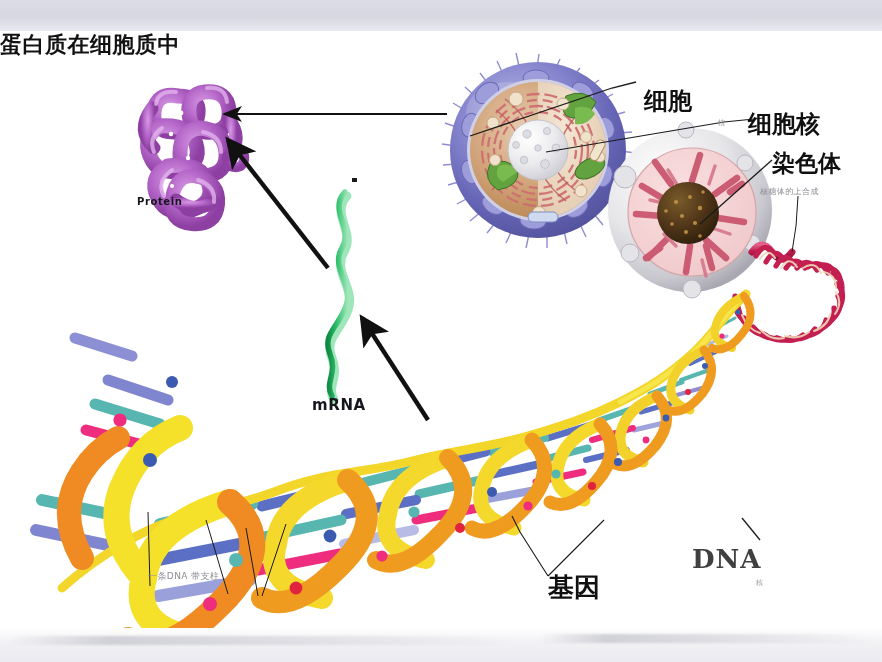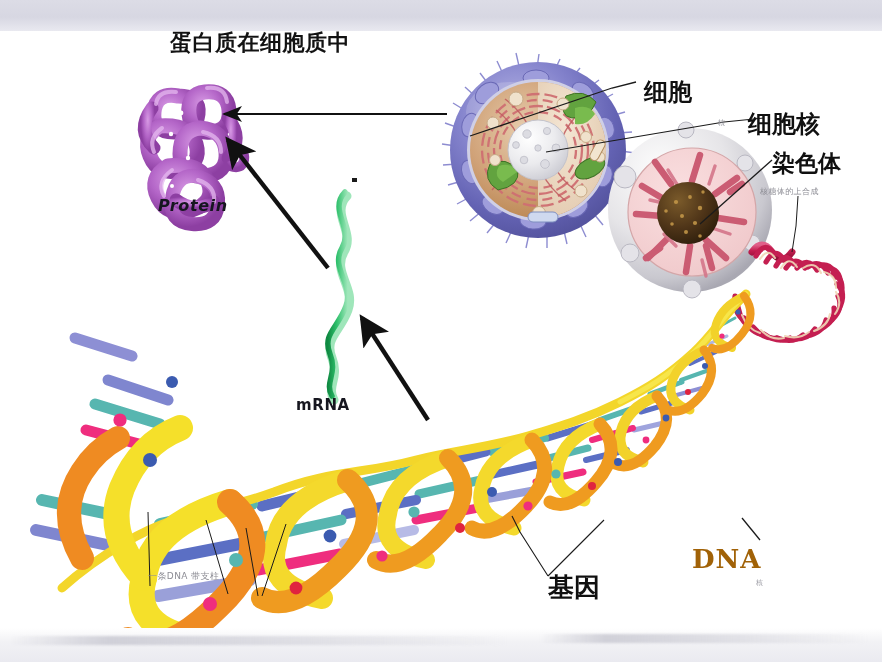--- a/index.html
+++ b/index.html
@@ -31,22 +31,21 @@
     position: absolute; height: 9px;
     background: linear-gradient(90deg, rgba(196,196,206,0) 0%, rgba(196,196,206,.75) 20%, rgba(196,196,206,.4) 60%, rgba(196,196,206,0) 100%);
     filter: blur(1.2px);
   }
 
   
   .title {
     position: absolute;
     left: 0; top: 30px;
     width: 520px;
-    text-align: center;
-    font-family: Liberation Mono, monospace;
+    font-family: Liberation Serif, serif;
     font-weight: bold;
     font-size: 22px;
     line-height: 30px;
     color: #121212;
     letter-spacing: 0.5px;
     text-shadow: 0 1px 0 rgba(255,255,255,.6);
   }
 
   
   .cn-label {
@@ -68,21 +67,21 @@
     position: absolute;
     font-family: "DejaVu Sans", "Liberation Sans", sans-serif;
     font-weight: bold;
     color: #16161f;
     white-space: nowrap;
   }
   .serif-label {
     position: absolute;
     font-family: "DejaVu Serif", "Liberation Serif", serif;
     font-weight: bold;
-    color: #a16207;
+    color: #404040;
     white-space: nowrap;
   }
 
   svg.overlay {
     position: absolute; left: 0; top: 0;
     width: 882px; height: 662px;
     pointer-events: none;
   }
 </style>
 </head>
@@ -584,33 +583,33 @@
       <path d="M548,576 L520,532 L512,516" stroke-width="1.1"></path>
       <path d="M548,576 L604,520" stroke-width="1.1"></path>
 
       <path d="M150,586 L148,512" stroke-width="1"></path>
       <path d="M228,594 L206,520" stroke-width="1"></path>
       <path d="M262,596 L286,524" stroke-width="1"></path>
       <path d="M258,596 L246,528" stroke-width="1"></path>
     </g>
   </svg>
 
-  <div class="cn-label" style="left:644px; top:76px; font-size:24px;">细胞</div>
+  <div class="cn-label" style="left:644px; top:85px; font-size:24px;">细胞</div>
 
   <div class="cn-label" style="left:748px; top:108px; font-size:24px;">细胞核</div>
 
   <div class="cn-label" style="left:772px; top:148px; font-size:23px;">染色体</div>
 
   <div class="small-gray" style="left:760px; top:186px;">核糖体的上合成</div>
 
   <div class="small-gray" style="left:718px; top:118px; font-size:7px;">核</div>
 
-  <div class="en-label" style="left:158px; top:196px; font-size:16px; letter-spacing:.6px;font-style:italic;">Protein</div>
-
-  <div class="en-label" style="left:296px; top:396px; font-size:15px; letter-spacing:.6px;">mRNA</div>
+  <div class="en-label" style="left:137px; top:196px; font-size:10px; letter-spacing:.6px;">Protein</div>
+
+  <div class="en-label" style="left:312px; top:396px; font-size:15px; letter-spacing:.6px;">mRNA</div>
 
   <div class="serif-label" style="left:692px; top:544px; font-size:26px; letter-spacing:1px;">DNA</div>
 
   <div class="small-gray" style="left:756px; top:578px; font-size:7px; color:#9a9aa2;">核</div>
 
   <div class="cn-label" style="left:548px; top:570px; font-size:26px;text-align:center;">基因</div>
 
   <div class="small-gray" style="left:148px; top:570px; font-size:9px;">一条DNA 带支柱</div>
 
   <div class="bottom-band"></div>

